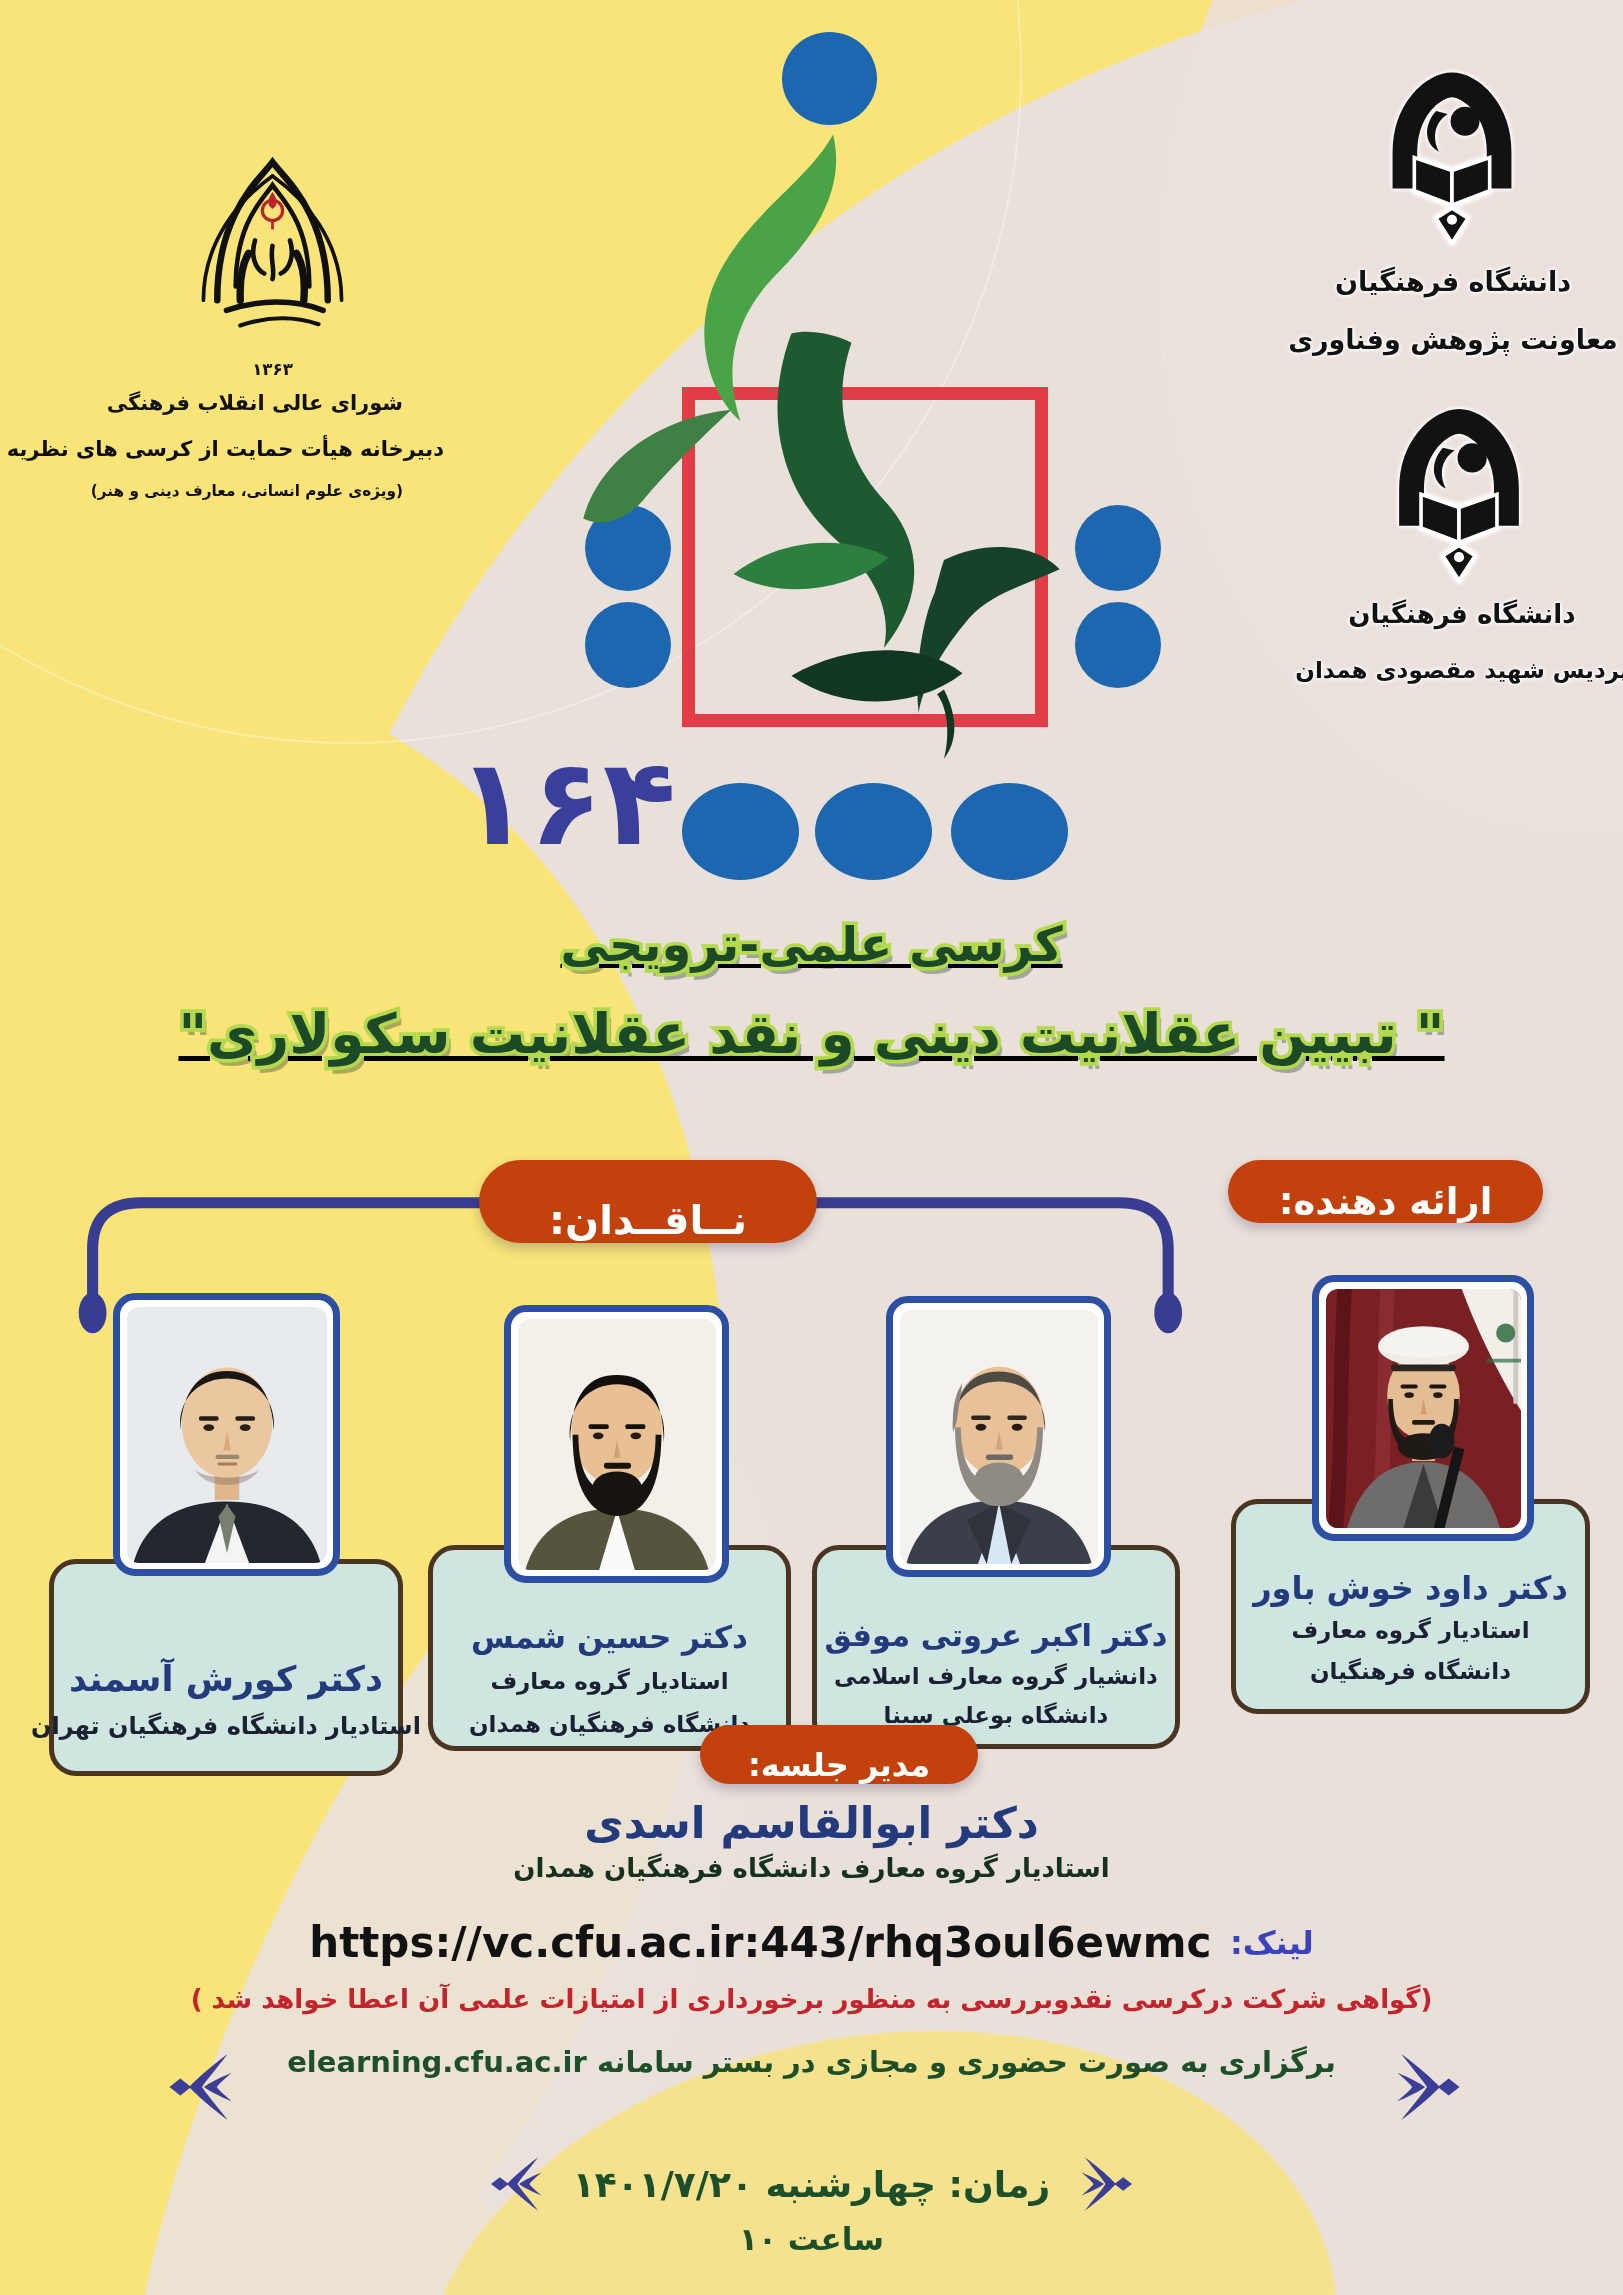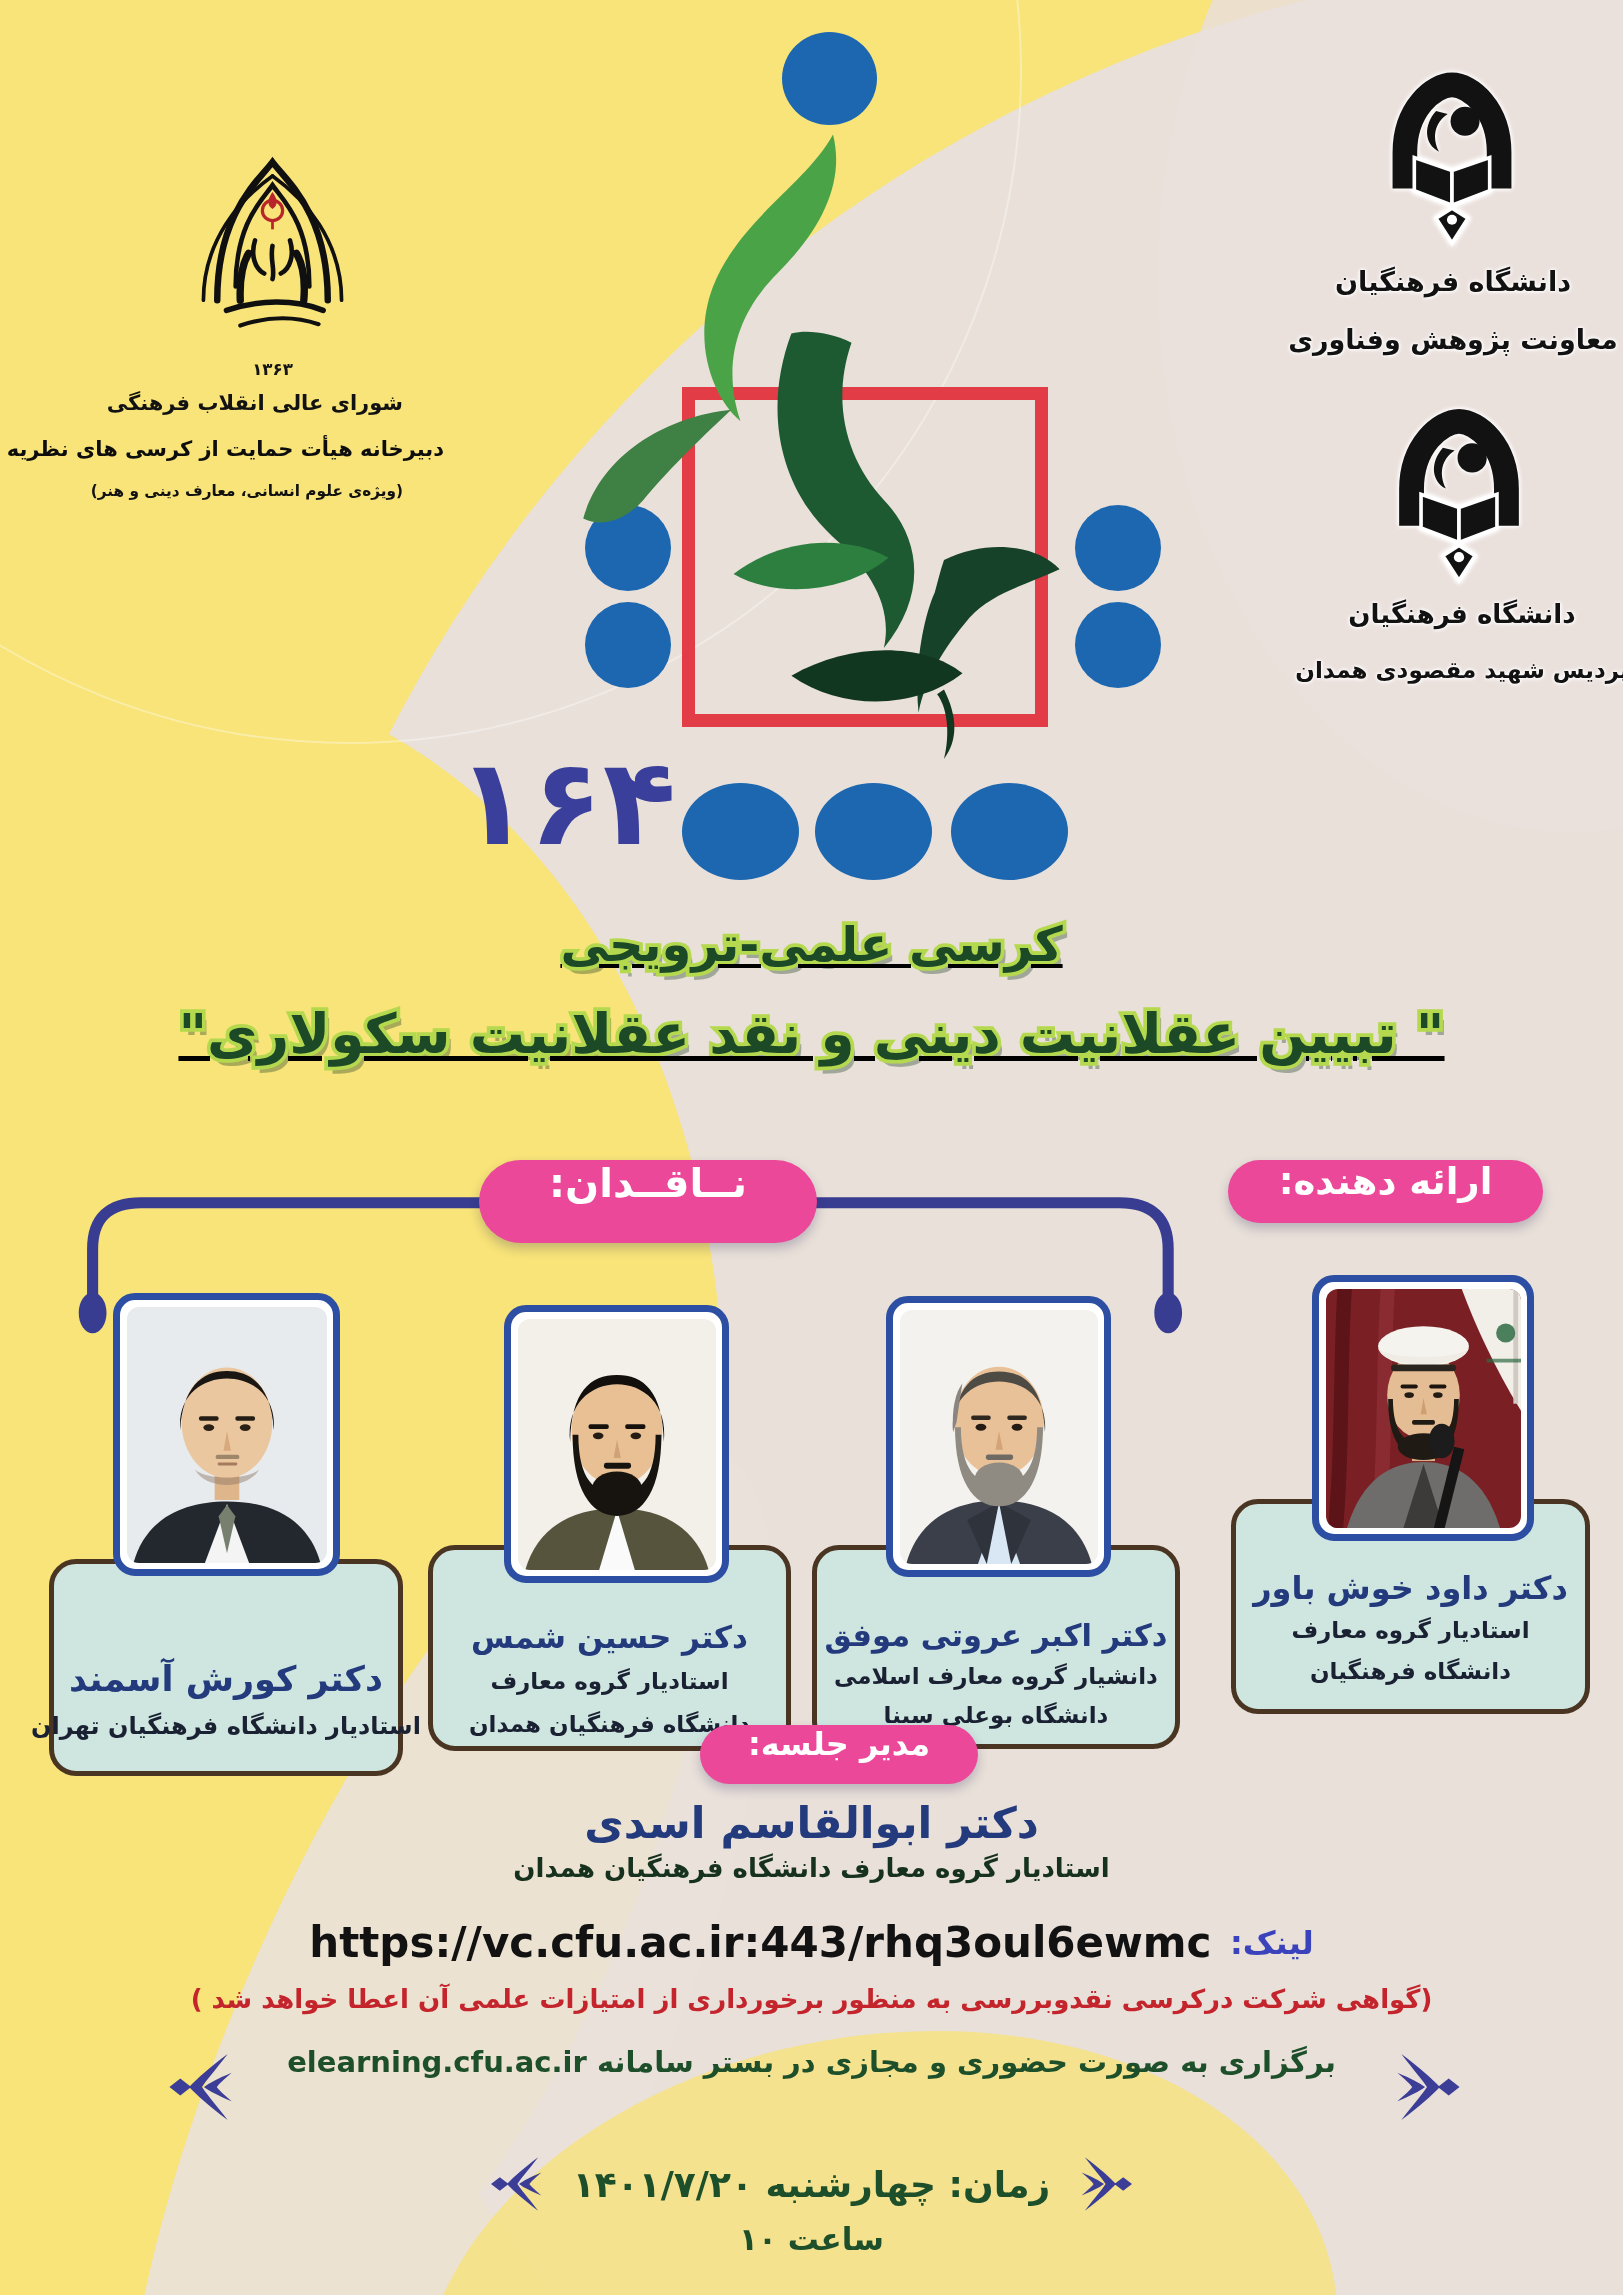--- a/index.html
+++ b/index.html
@@ -20,21 +20,21 @@
   .swirl{left:-324px;top:-602px;width:1342px;height:1342px;border-radius:50%;
          border:2.3px solid rgba(255,255,255,.35);z-index:0;}
   
   .fa{direction:rtl;white-space:nowrap;}
   .center{left:0;width:1623px;text-align:center;}
   .outlined{font-weight:800;text-decoration:underline;}
   .outlined .ol-stroke{position:absolute;inset:0;display:block;
       -webkit-text-stroke:7.4px #b5d94e;color:#b5d94e;
       text-shadow:4.6px 6.5px 0 rgba(27,61,34,.35);}
   .outlined .ol-fill{position:relative;display:block;color:#1c4a27;}
-  .pill{background:#ec4899;border-radius:46px;color:#fff;display:flex;align-items:flex-start;
+  .pill{background:#c2410c;border-radius:46px;color:#fff;display:flex;align-items:flex-end;
         justify-content:center;font-weight:800;box-shadow:0 5.6px 10.2px rgba(40,40,90,.25);
         z-index:4;}
   .dot{background:#1c67b0;border-radius:50%;z-index:1;}
   .photo{background:#fff;border:7.4px solid #2c4fa3;border-radius:22px;padding:6.5px;
          box-sizing:border-box;overflow:hidden;z-index:3;}
   .photo svg{width:100%;height:100%;display:block;border-radius:12px;}
   .card{background:#cfe6e0;border:5.1px solid #4a3422;border-radius:27px;box-sizing:border-box;
         display:flex;flex-direction:column;align-items:center;z-index:2;}
   .card-name{font-weight:800;color:#233a7d;direction:rtl;white-space:nowrap;text-align:right;}
   .card-line{font-weight:700;color:#1a2133;font-size:23px;direction:rtl;white-space:nowrap;

